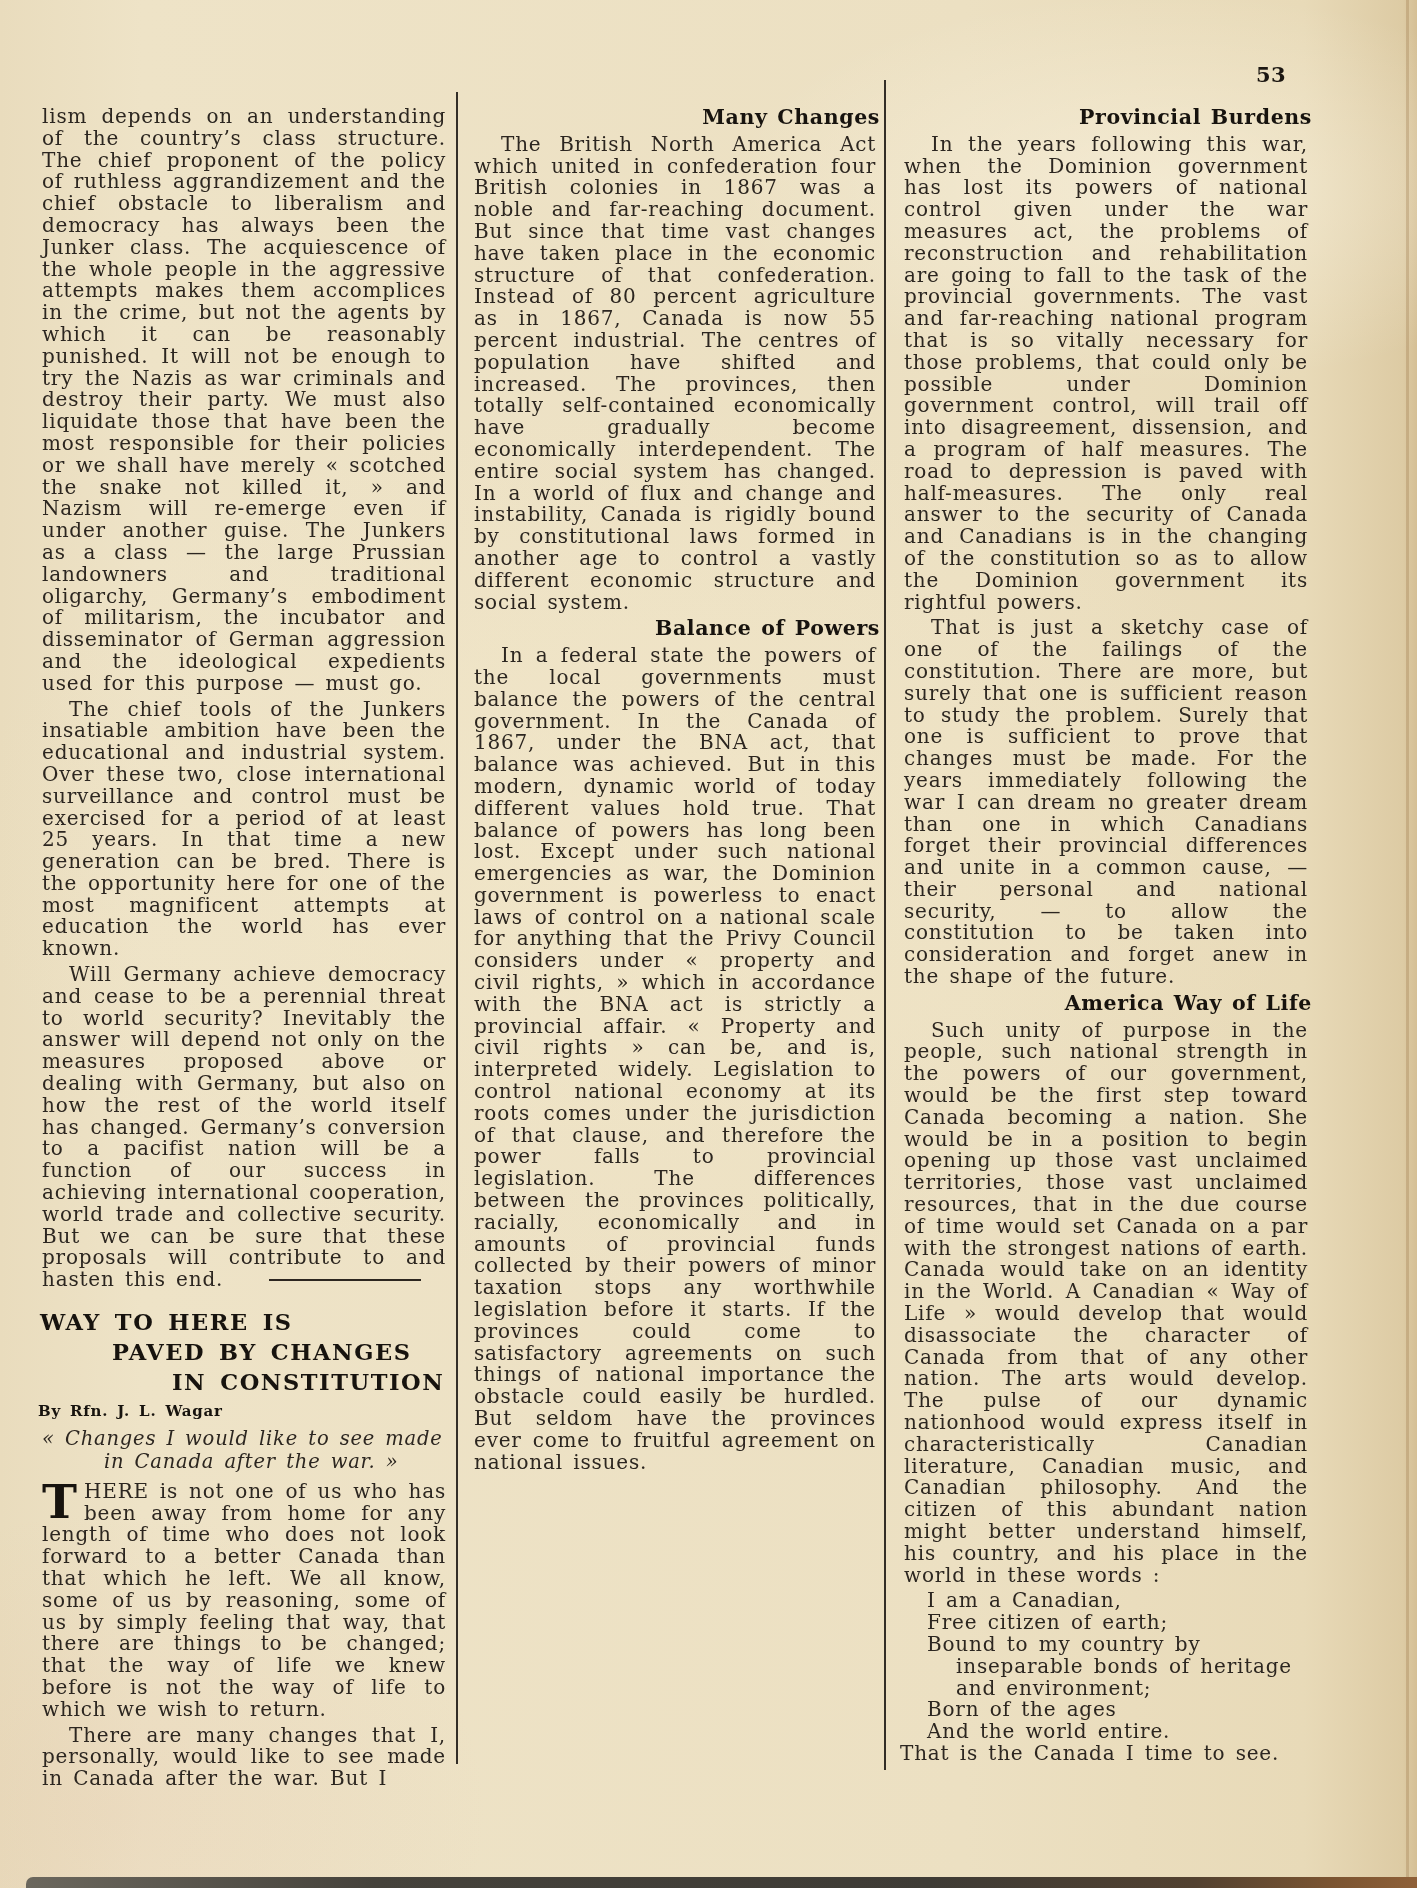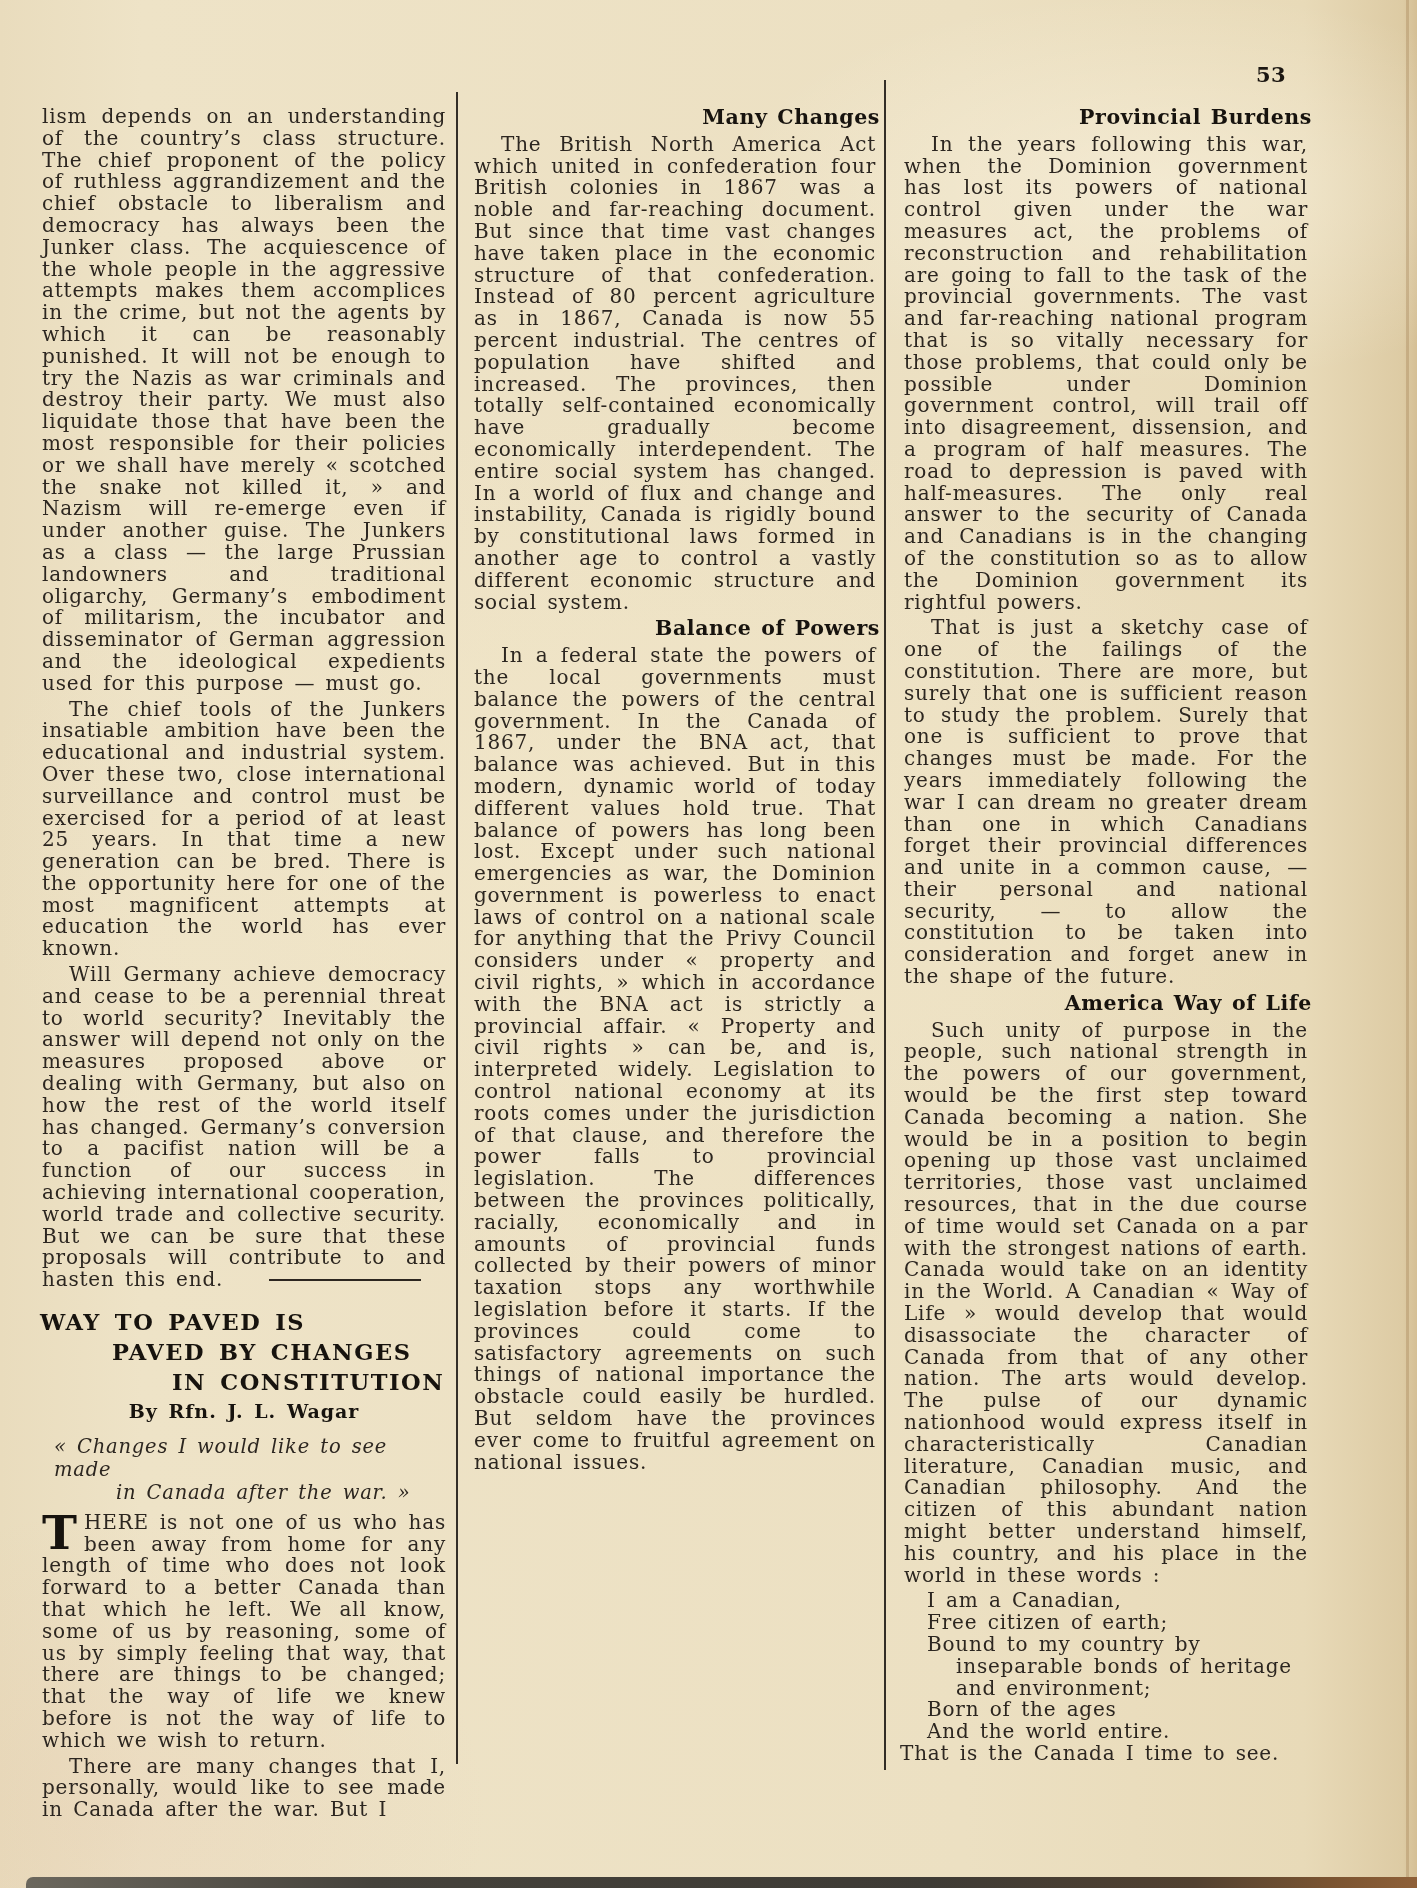--- a/index.html
+++ b/index.html
@@ -45,24 +45,24 @@
   }
   .article-title{margin:16px 0 2px 0;text-align:left;}
   .title-line{
     font-size:22.5px;font-weight:bold;line-height:30px;
     letter-spacing:0.07em;word-spacing:0.2em;color:#17130e;
   }
   .title-line-0{padding-left:2px;}
   .title-line-1{padding-left:74px;}
   .title-line-2{padding-left:134px;}
   .byline{
-    margin:4px 0 12px 0;text-align:center;
-    font-size:19px;font-weight:bold;letter-spacing:0.05em;color:#17130e;
+    margin:4px 0 4px 0;
+    font-size:15px;font-weight:bold;letter-spacing:0.05em;color:#17130e;
   }
-  .epigraph{margin:0 0 8px 16px;text-align:left;font-style:italic;font-size:19.5px;line-height:23px;}
+  .epigraph{margin:0 0 8px 4px;text-align:left;font-style:italic;font-size:19.5px;line-height:23px;}
   .epigraph-line-1{padding-left:62px;}
   .dropcap{
     float:left;
     font-size:47px;line-height:38px;
     font-weight:bold;color:#17130e;
     padding:2px 7px 0 0;
     letter-spacing:0;
   }
   .end-rule{
     display:inline-block;width:152px;height:0;
@@ -88,21 +88,21 @@
 <body>
 
 <div class="page">
   <div class="page-number">53</div>
 
   <div class="col" id="col1">
       <p class="para flush">lism depends on an understanding of the country’s class structure. The chief proponent of the policy of ruthless aggrandizement and the chief obstacle to liberalism and democracy has always been the Junker class. The acquiescence of the whole people in the aggressive attempts makes them accomplices in the crime, but not the agents by which it can be reasonably punished. It will not be enough to try the Nazis as war criminals and destroy their party. We must also liquidate those that have been the most responsible for their policies or we shall have merely « scotched the snake not killed it, » and Nazism will re-emerge even if under another guise. The Junkers as a class — the large Prussian landowners and traditional oligarchy, Germany’s embodiment of militarism, the incubator and disseminator of German aggression and the ideological expedients used for this purpose — must go.</p>
       <p class="para">The chief tools of the Junkers insatiable ambition have been the educational and industrial system. Over these two, close international surveillance and control must be exercised for a period of at least 25 years. In that time a new generation can be bred. There is the opportunity here for one of the most magnificent attempts at education the world has ever known.</p>
       <p class="para">Will Germany achieve democracy and cease to be a perennial threat to world security? Inevitably the answer will depend not only on the measures proposed above or dealing with Germany, but also on how the rest of the world itself has changed. Germany’s conversion to a pacifist nation will be a function of our success in achieving international cooperation, world trade and collective security. But we can be sure that these proposals will contribute to and hasten this end.<span class="end-rule"></span></p>
       <div class="article-title">
-        <div class="title-line title-line-0">WAY TO PAVED IS</div>
+        <div class="title-line title-line-0">WAY TO HERE IS</div>
         <div class="title-line title-line-1">PAVED BY CHANGES</div>
         <div class="title-line title-line-2">IN CONSTITUTION</div>
       </div>
       <div class="byline">By Rfn. J. L. Wagar</div>
       <div class="epigraph">
         <div class="epigraph-line epigraph-line-0">« Changes I would like to see made</div>
         <div class="epigraph-line epigraph-line-1">in Canada after the war. »</div>
       </div>
       <p class="para flush"><span class="dropcap">T</span>HERE is not one of us who has been away from home for any length of time who does not look forward to a better Canada than that which he left. We all know, some of us by reasoning, some of us by simply feeling that way, that there are things to be changed; that the way of life we knew before is not the way of life to which we wish to return.</p>
       <p class="para">There are many changes that I, personally, would like to see made in Canada after the war. But I</p>

